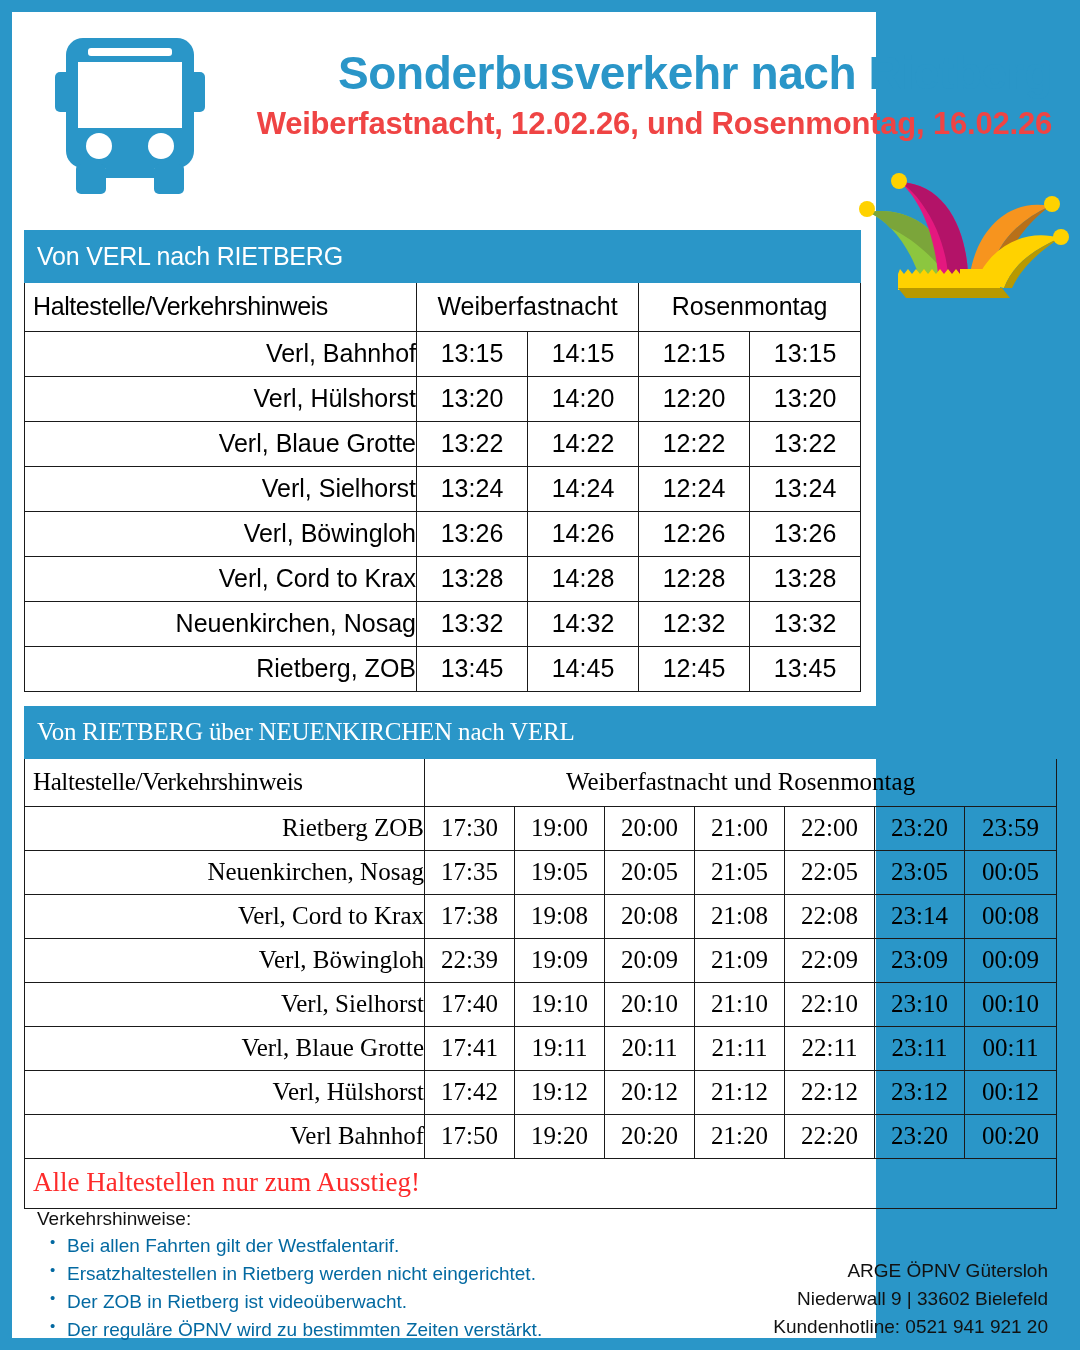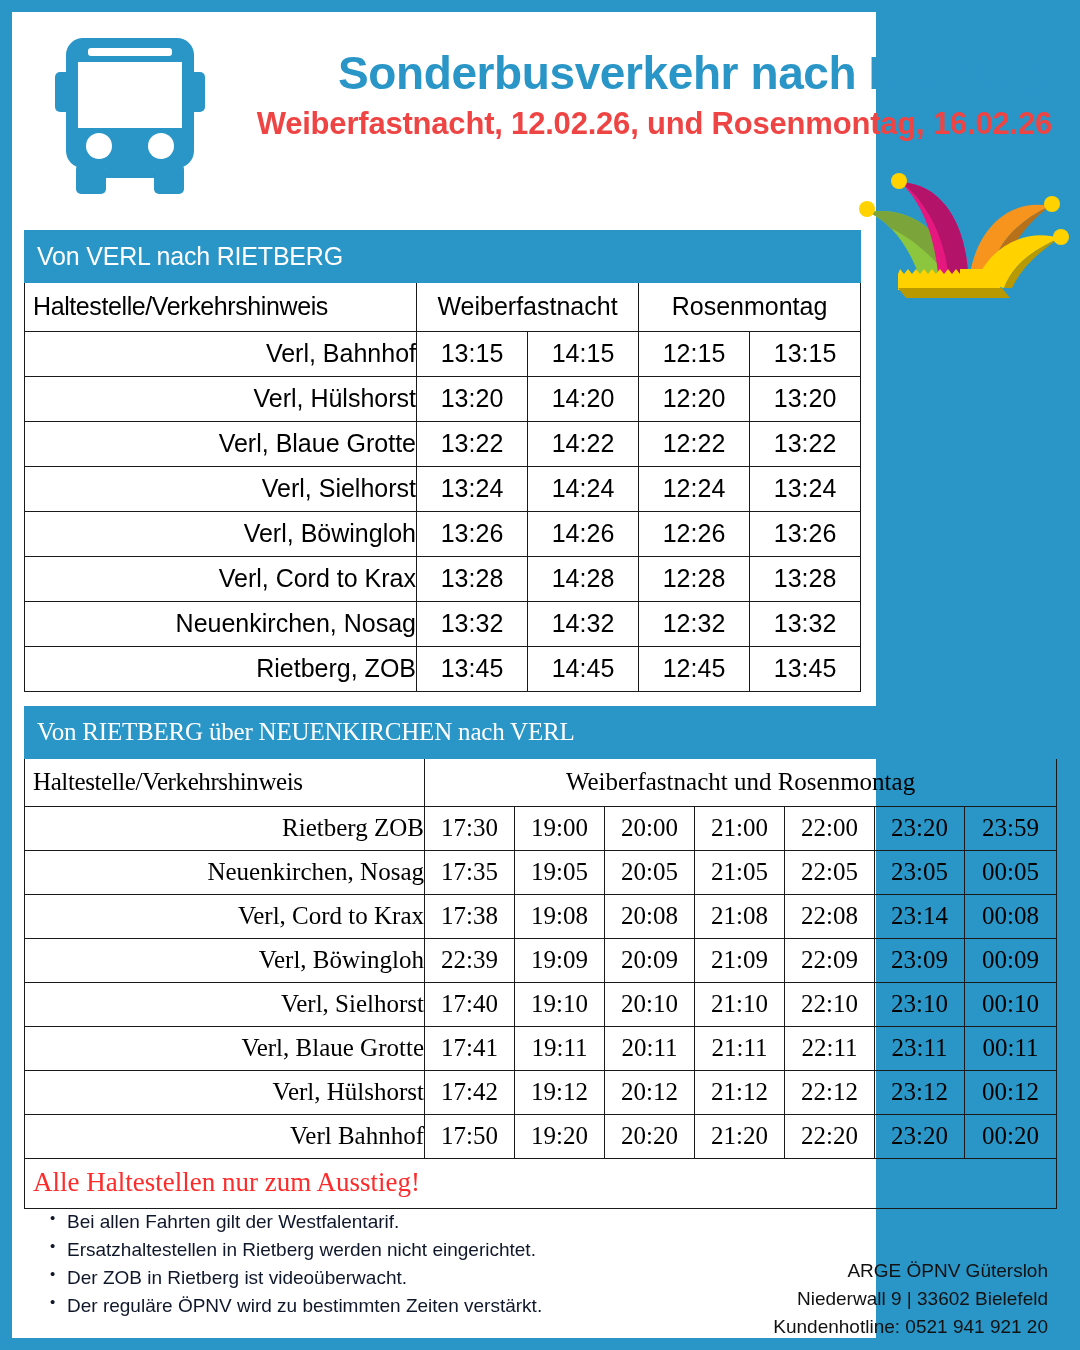--- a/index.html
+++ b/index.html
@@ -146,21 +146,21 @@
     color: #111;
     margin: 0 0 2px 0;
   }
   .notes ul {
     margin: 0;
     padding-left: 30px;
     list-style: none;
   }
   .notes li {
     font-size: 19px;
-    color: #0f172a;
+    color: #0369a1;
     line-height: 1.48;
     position: relative;
   }
   .notes li:before {
     content: "\2022";
     position: absolute;
     left: -17px;
     top: -1px;
     font-size: 15px;
   }
@@ -416,20 +416,21 @@
           </tr>
           <tr>
             <td class="notice" colspan="8">Alle Haltestellen nur zum Ausstieg!</td>
           </tr>
         </tbody>
     </table>
   </div>
 
   <div class="footer">
     <div class="notes">
+      <div class="notes-title">Verkehrshinweise:</div>
       <ul id="notes-list">
           <li>Bei allen Fahrten gilt der Westfalentarif.</li>
           <li>Ersatzhaltestellen in Rietberg werden nicht eingerichtet.</li>
           <li>Der ZOB in Rietberg ist videoüberwacht.</li>
           <li>Der reguläre ÖPNV wird zu bestimmten Zeiten verstärkt.</li>
         </ul>
     </div>
     <div class="contact" id="contact-block">
         <div>ARGE ÖPNV Gütersloh</div>
         <div>Niederwall 9 | 33602 Bielefeld</div>

